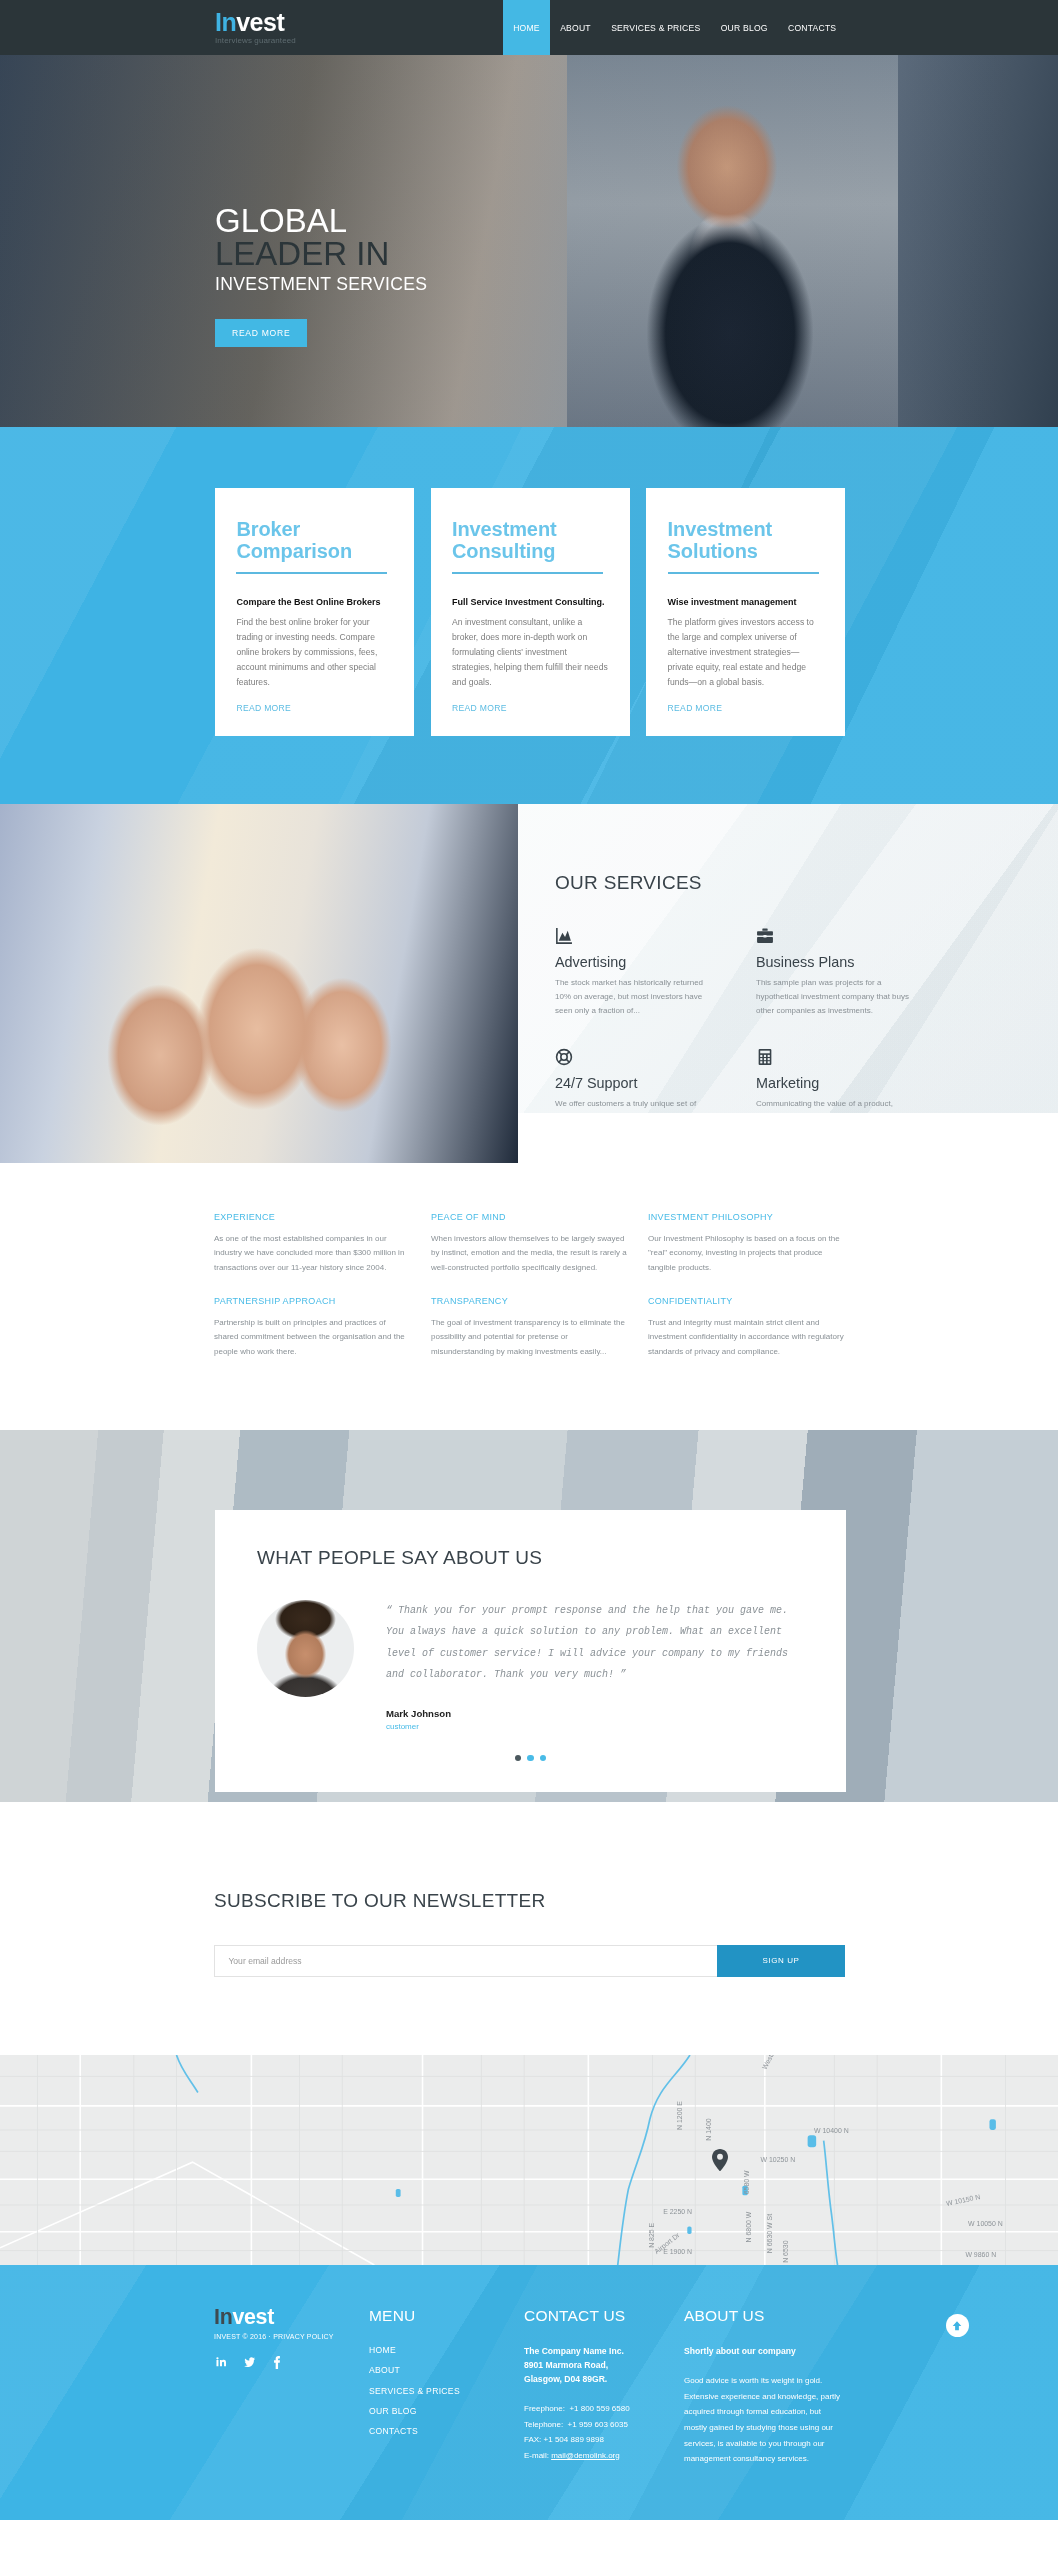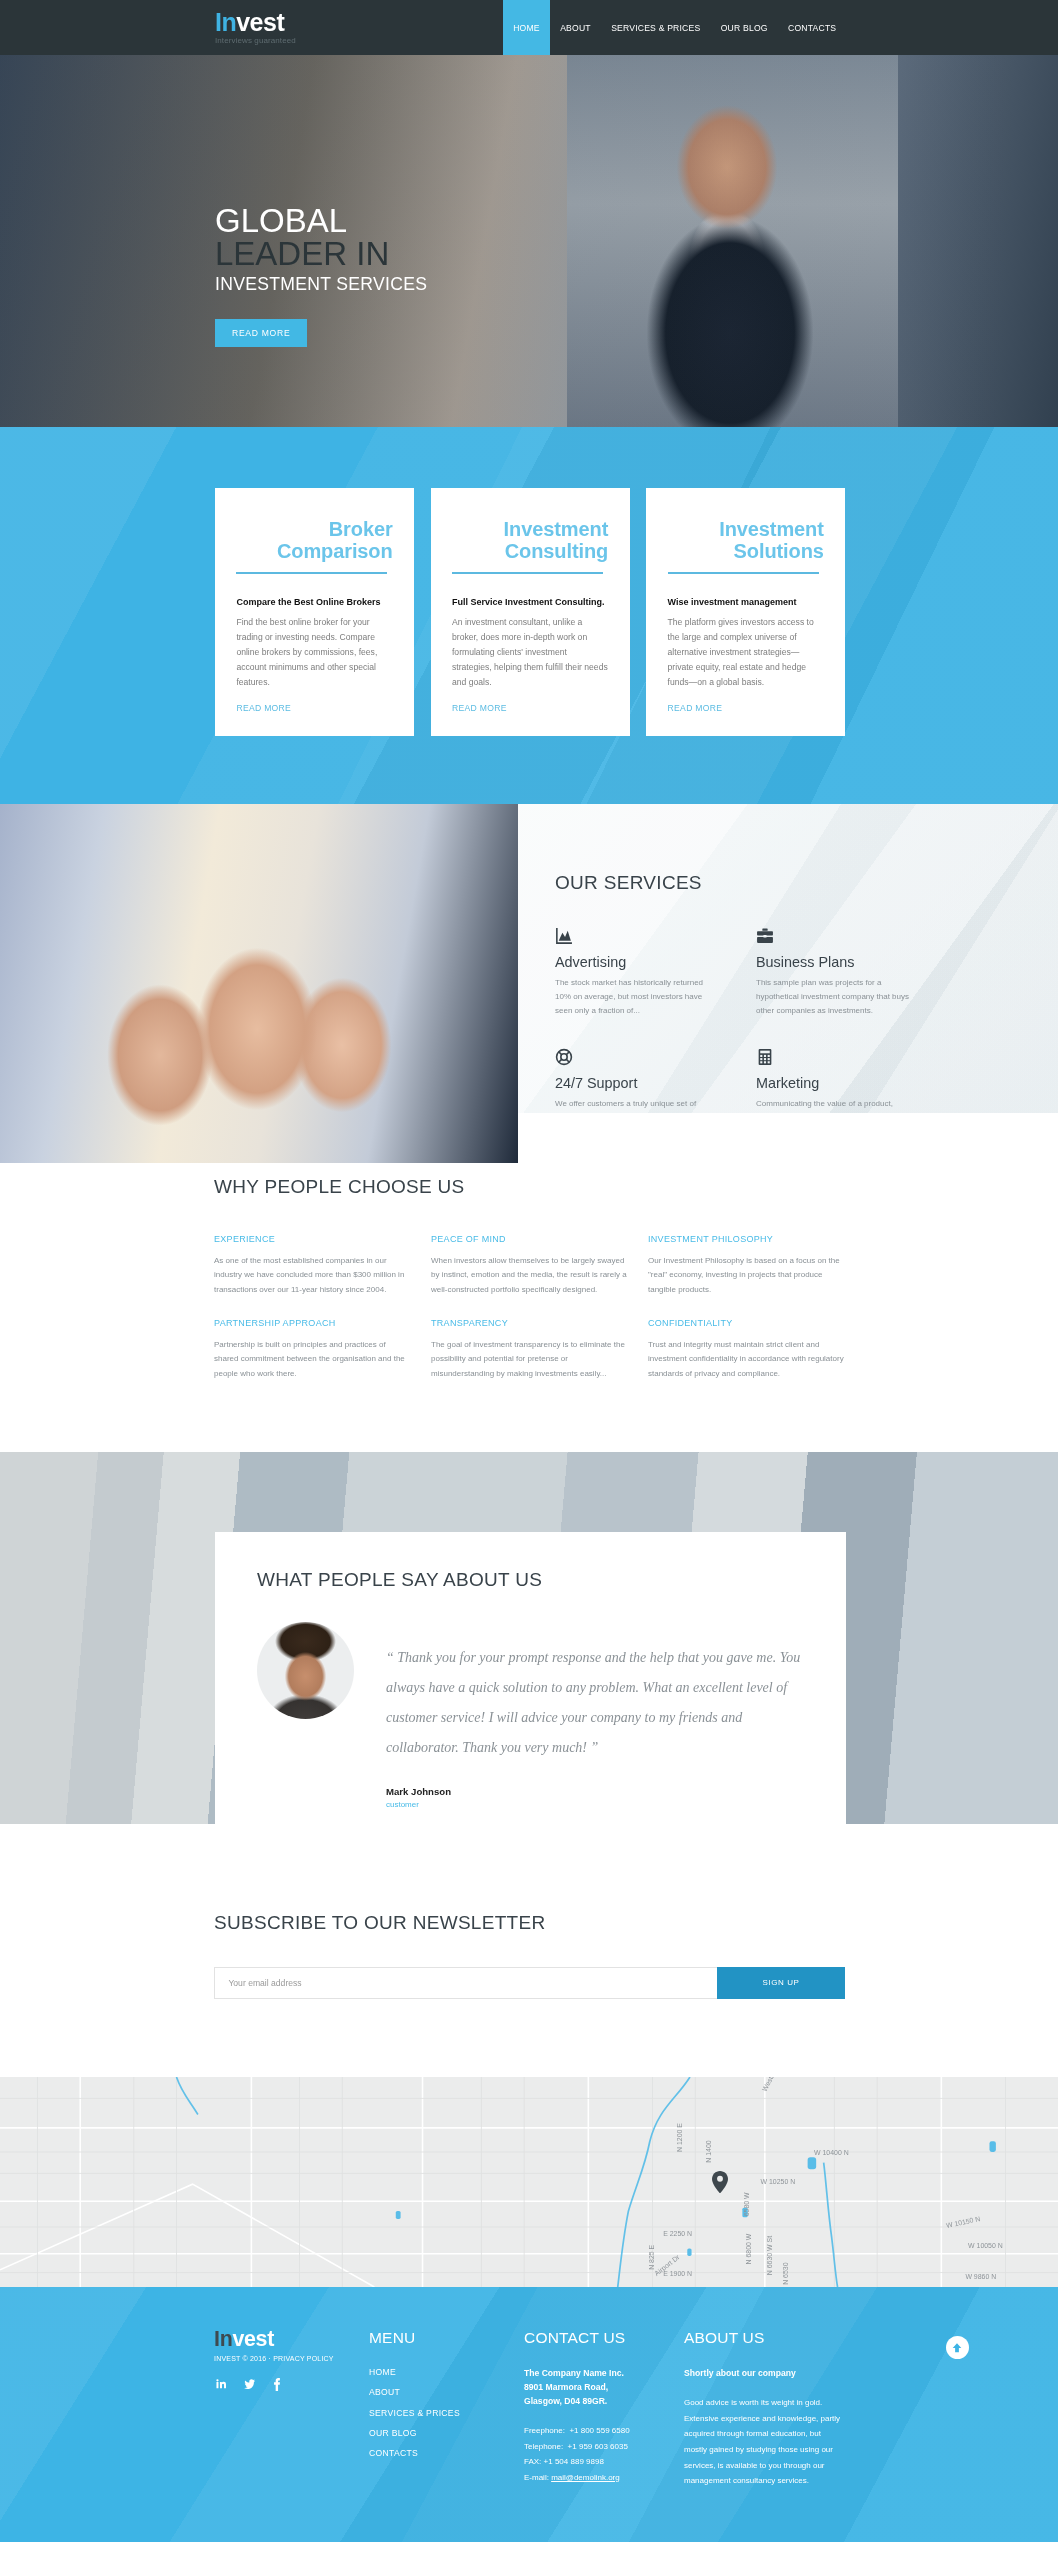--- a/index.html
+++ b/index.html
@@ -152,21 +152,20 @@
     padding: 30px 21.4px 23.5px;
     min-height: 234px;
   }
   .card-title {
     color: #6bc5ea;
     font-size: 20px;
     line-height: 1.12;
     font-weight: bold;
     font-family: "Liberation Sans Narrow", "Liberation Sans", sans-serif;
     letter-spacing: -0.1px;
-    text-align: right;
   }
   .card-rule {
     width: 151px; height: 2.1px; background: #5cb9e0;
     margin: 9px 0 23.5px;
   }
   .card-sub {
     font-size: 9px; font-weight: bold; color: #111;
     margin-bottom: 8px;
     font-family: "Liberation Sans Narrow", "Liberation Sans", sans-serif;
   }
@@ -287,23 +286,23 @@
     width: 97px; height: 97px; border-radius: 50%;
     flex: 0 0 97px;
     background:
       radial-gradient(ellipse 28px 33px at 50% 56%, #c78f6d 0%, #b27d5d 60%, rgba(178,125,93,0) 74%),
       radial-gradient(ellipse 38px 26px at 50% 20%, #3a2a1d 0%, #2e2116 65%, rgba(46,33,22,0) 80%),
       radial-gradient(ellipse 48px 32px at 50% 100%, #403c3a 0%, #353230 60%, rgba(53,50,48,0) 78%),
       #eceeef;
   }
   .testi-text { padding-left: 32px; flex: 1; }
   .testi-quote {
-    font-family: Liberation Serif, serif;
+    font-family: Liberation Mono, monospace;
     font-style: italic;
-    font-size: 14px; line-height: 2.15; color: #8a9196; margin-top: 21px;
+    font-size: 10px; line-height: 2.15; color: #8a9196;
   }
   .testi-name {
     margin-top: 22.5px;
     font-family: "Liberation Sans Narrow", "Liberation Sans", sans-serif;
     font-size: 9.6px; font-weight: bold; color: #222;
   }
   .testi-role {
     font-family: "Liberation Sans Narrow", "Liberation Sans", sans-serif;
     font-size: 8px; color: #49bbe7; margin-top: 2.7px;
   }
@@ -533,21 +532,20 @@
           <div class="svc-text">Communicating the value of a product, service or brand to customers or consumers for the purpose of...</div>
         </div>
 
       </div>
     </div>
   </div>
 </div>
 
 <div class="why">
   <div class="why-inner">
-    <div class="sec-title">WHY PEOPLE CHOOSE US</div>
     <div class="why-grid">
       <div>
         <div class="why-h">EXPERIENCE</div>
         <div class="why-p">As one of the most established companies in our industry we have concluded more than $300 million in transactions over our 11-year history since 2004.</div>
       </div>
       <div>
         <div class="why-h">PEACE OF MIND</div>
         <div class="why-p">When investors allow themselves to be largely swayed by instinct, emotion and the media, the result is rarely a well-constructed portfolio specifically designed.</div>
       </div>
       <div>

